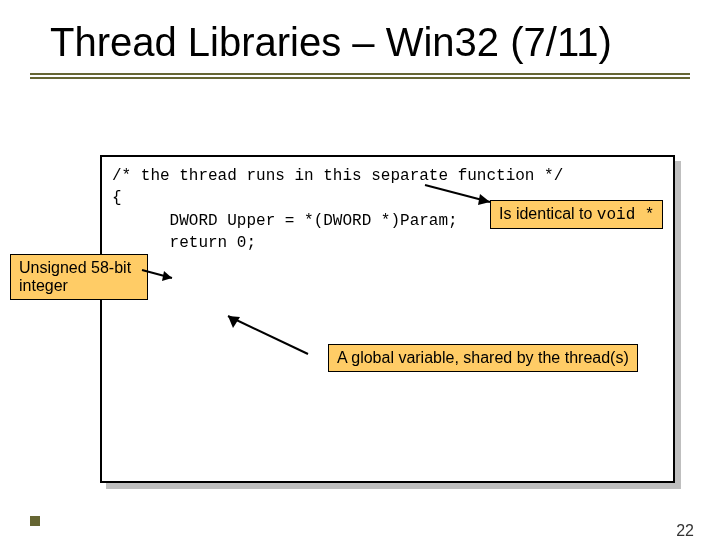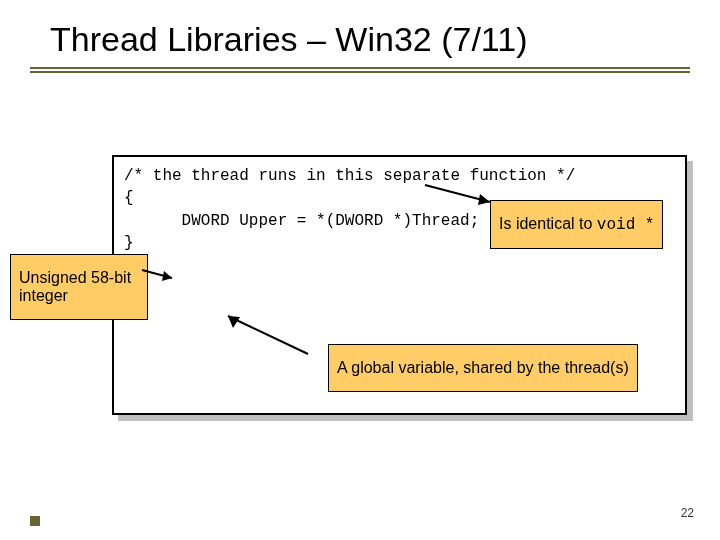--- a/index.html
+++ b/index.html
@@ -6,34 +6,34 @@
     margin: 0;
     padding: 0;
     width: 720px;
     height: 540px;
     background: #fff;
     font-family: Arial, Helvetica, sans-serif;
     position: relative;
     overflow: hidden;
   }
   .title {
-    font-size: 34px;
+    font-size: 40px;
     color: #000;
     padding: 20px 0 8px 50px;
   }
   .rule-wrap { position: relative; height: 10px; margin: 0 30px 0 30px; }
   .rule1 { position: absolute; top: 0; left: 0; right: 0; height: 2px; background: #666633; }
   .rule2 { position: absolute; top: 4px; left: 0; right: 0; height: 2px; background: #666633; }
 
   .codebox-wrap {
     position: absolute;
-    left: 112px;
+    left: 100px;
     top: 155px;
     width: 575px;
-    height: 260px;
+    height: 328px;
   }
   .codebox-shadow {
     position: absolute;
     left: 6px; top: 6px;
     width: 100%; height: 100%;
     background: #bfbfbf;
   }
   .codebox {
     position: absolute;
     left: 0; top: 0;
@@ -49,21 +49,21 @@
     white-space: pre;
     line-height: 1.4;
   }
 
   .callout {
     position: absolute;
     background: #ffcc66;
     border: 1.5px solid #000;
     font-family: Arial, sans-serif;
     font-size: 16px;
-    padding: 14px 8px;
+    padding: 4px 8px;
     white-space: nowrap;
   }
   .callout .mono { font-family: "Courier New", monospace; }
 
   .c-left {
     left: 10px;
     top: 254px;
   }
   .c-right {
     left: 490px;
@@ -76,22 +76,22 @@
 
   
   .arrow {
     position: absolute;
     pointer-events: none;
   }
 
   .page-num {
     position: absolute;
     right: 26px;
-    bottom: 20px;
-    font-size: 12px;
+    bottom: 0;
+    font-size: 16px;
     color: #333;
   }
 
   .dot {
     position: absolute;
     left: 30px;
     bottom: 14px;
     width: 10px; height: 10px;
     background: #666633;
   }
@@ -104,23 +104,24 @@
 <div class="rule-wrap">
   <div class="rule1"></div>
   <div class="rule2"></div>
 </div>
 
 <div class="codebox-wrap">
   <div class="codebox-shadow"></div>
   <div class="codebox">
     <div class="codeline">/* the thread runs in this separate function */</div>
     <div class="codeline">{</div>
-    <div class="codeline">      DWORD Upper = *(DWORD *)Thread;</div>
+    <div class="codeline">      DWORD Upper = *(DWORD *)Param;</div>
     <div class="codeline"></div>
     <div class="codeline"></div>
+    <div class="codeline">      return 0;</div>
     <div class="codeline">}</div>
   </div>
 </div>
 
 <div class="callout c-left">
   <span style="display:inline-block;width:120px;white-space:normal;line-height:1.1;">Unsigned 58-bit integer</span>
 </div>
 
 <svg class="arrow" style="left:140px;top:256px;width:42px;height:30px;">
   <line x1="2" y1="14" x2="32" y2="22" stroke="#000" stroke-width="2"></line>

